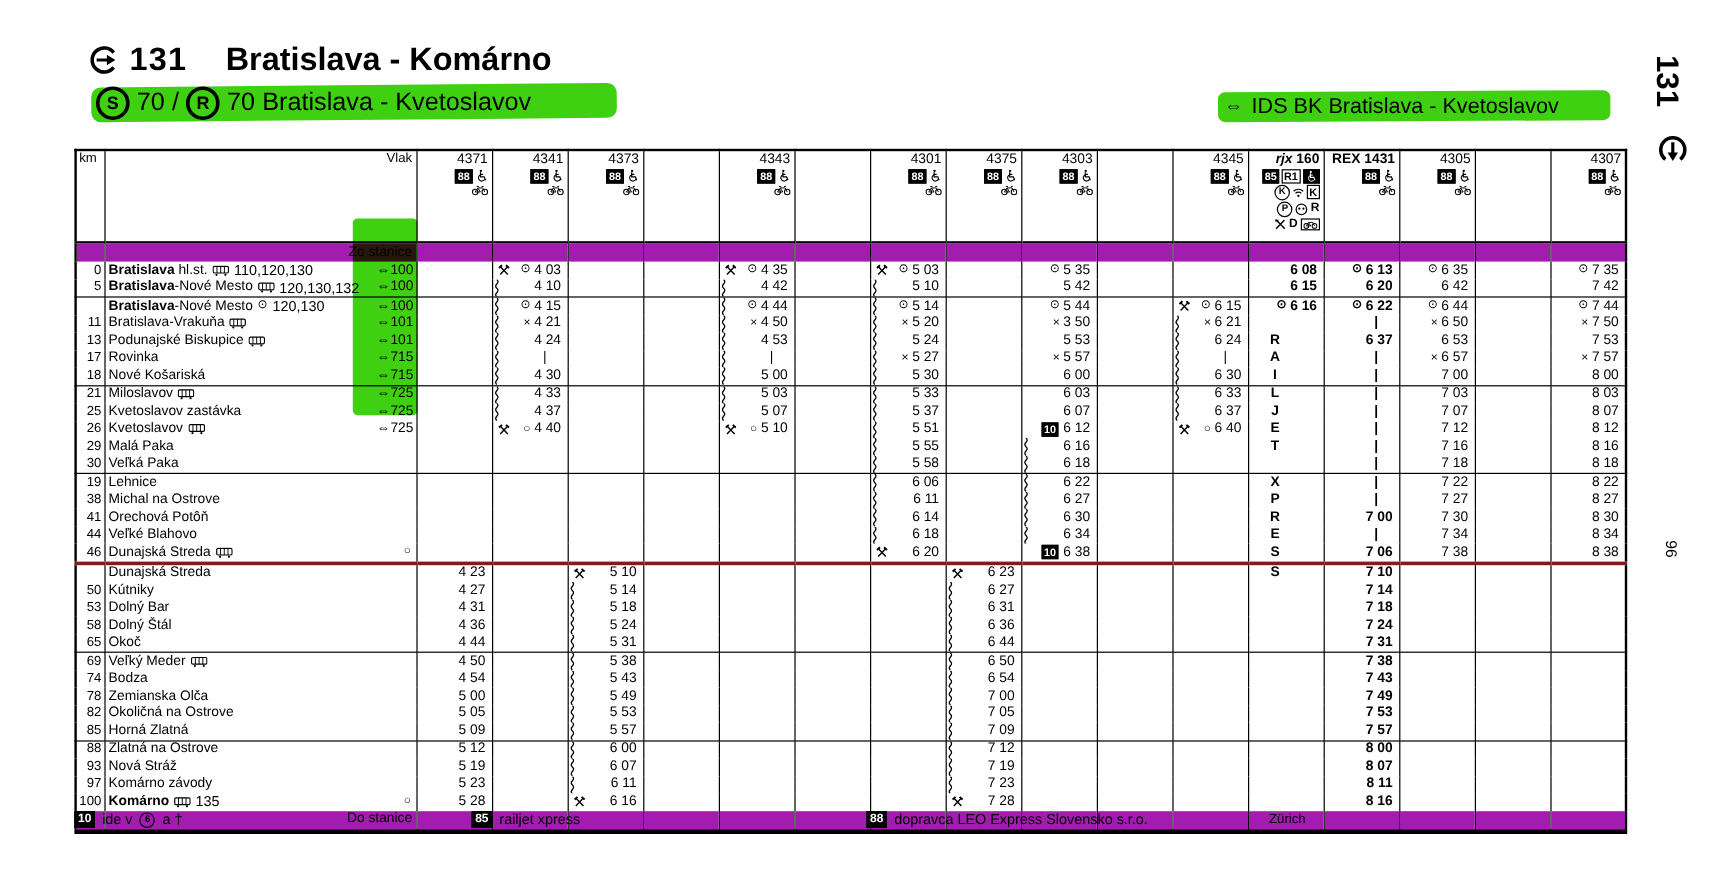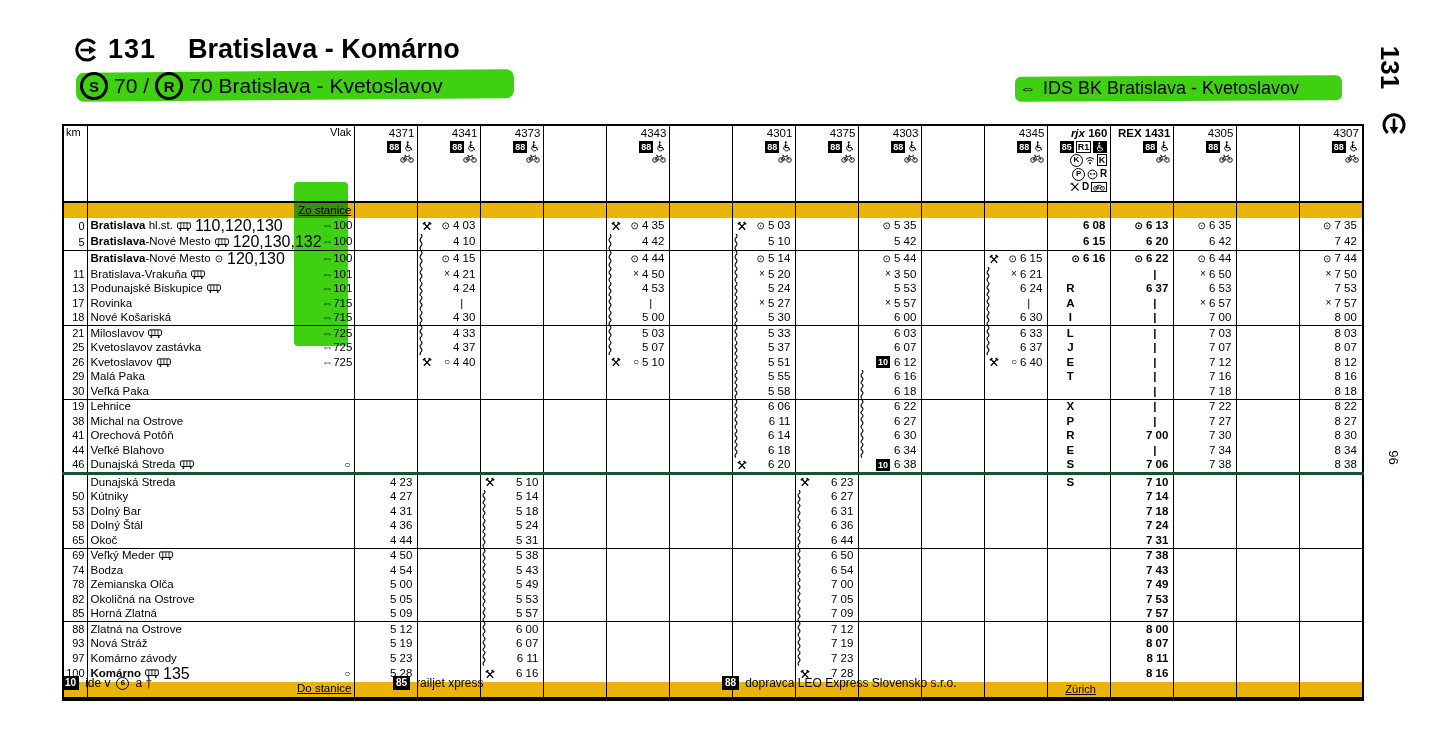--- a/index.html
+++ b/index.html
@@ -25,35 +25,35 @@
         border:2px solid #000;border-bottom:4px solid #000;}
   td{border-left:1px solid #000;border-right:1px solid #000;padding:0;margin:0;
      font-size:11px;line-height:1;position:relative;vertical-align:middle;overflow:visible;}
   tr.hdr td{height:74px;vertical-align:top;border-bottom:2px solid #000;padding-top:1px;}
   .kmh{padding-left:2px;font-size:11px;}
   .vlak{text-align:right;padding-right:3px;font-size:11px;}
   .tn{text-align:right;padding:1px 3px 0 0;font-size:11.5px;white-space:nowrap;}
   .tn.b{font-weight:700;}
   .irow{text-align:right;padding-right:3px;margin-top:1px;white-space:nowrap;display:flex;
         justify-content:flex-end;align-items:center;gap:2px;}
-  tr.gray td{background:#eab308;height:15px;text-decoration:underline;}
+  tr.gray td{background:#a21caf;height:15px;}
   td.dir{text-align:right;padding-right:3px;font-size:11.5px;}
   td.dest{background:#fff;font-size:11px;}
   td.dest .dv{padding-left:17px;text-align:left;}
   tr.body td{height:14.5px;}
   tr.sec td{border-bottom:1px solid #000;}
-  tr.halfend td{border-bottom:3px solid #14532d;}
+  tr.halfend td{border-bottom:3px solid #7f1d1d;}
   td.kmc{text-align:right;padding-right:2px;font-size:11px;}
   
   .stc{display:flex;align-items:center;padding:0 2px 0 3px;height:100%;white-space:nowrap;}
   .stc .nm{font-size:11.5px;}
   .stc b{font-weight:700;}
   .ibus{margin-left:4px;display:inline-flex;align-items:center;}
   .ssym{margin-left:4px;font-size:10px;}
-  .ext{margin-left:4px;font-size:16px;text-align:right;}
+  .ext{margin-left:4px;font-size:12px;text-align:right;}
   .sp{flex:1;}
   .ids{font-size:11.5px;font-weight:400;white-space:nowrap;}
   .crc{font-size:10px;padding-right:2px;}
   
   .tc{display:flex;align-items:center;justify-content:flex-end;height:100%;padding-right:5px;position:relative;}
   .tc .t{font-size:11.5px;white-space:pre;}
   .tc.b .t,.tc.b .sy{font-weight:700;}
   .tc.bar{padding-right:17px;}
   .tc.ltr{justify-content:center;padding-right:18px;font-weight:700;}
   .tc.ltr .t{font-weight:700;}

